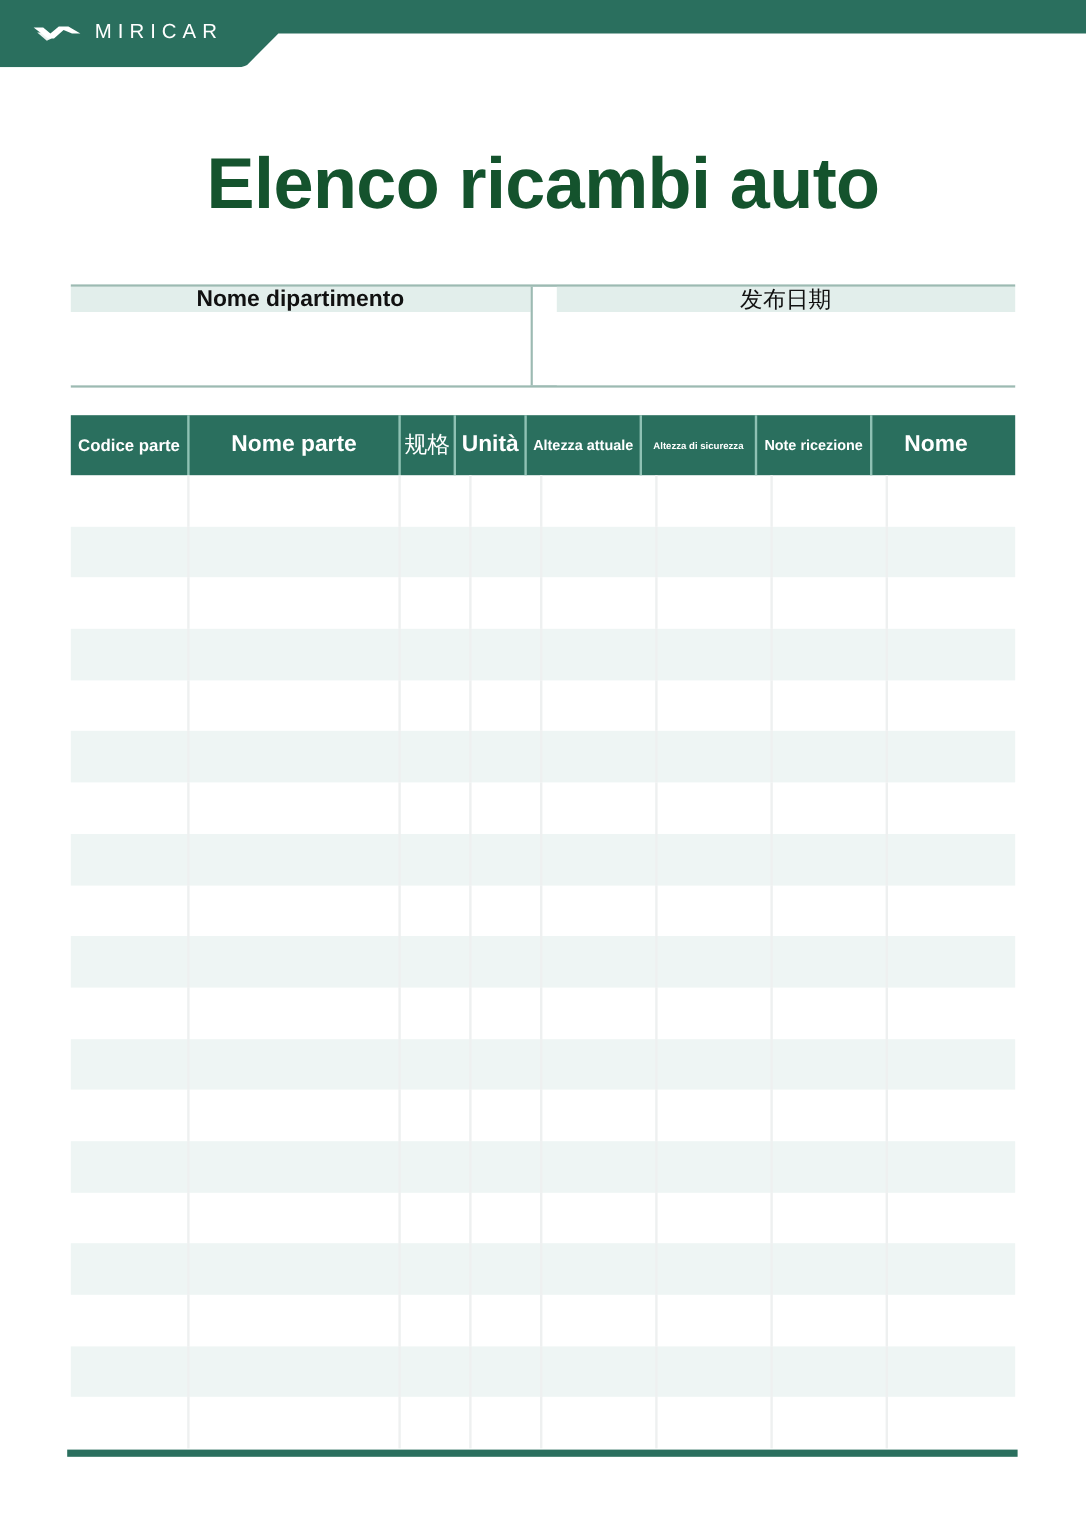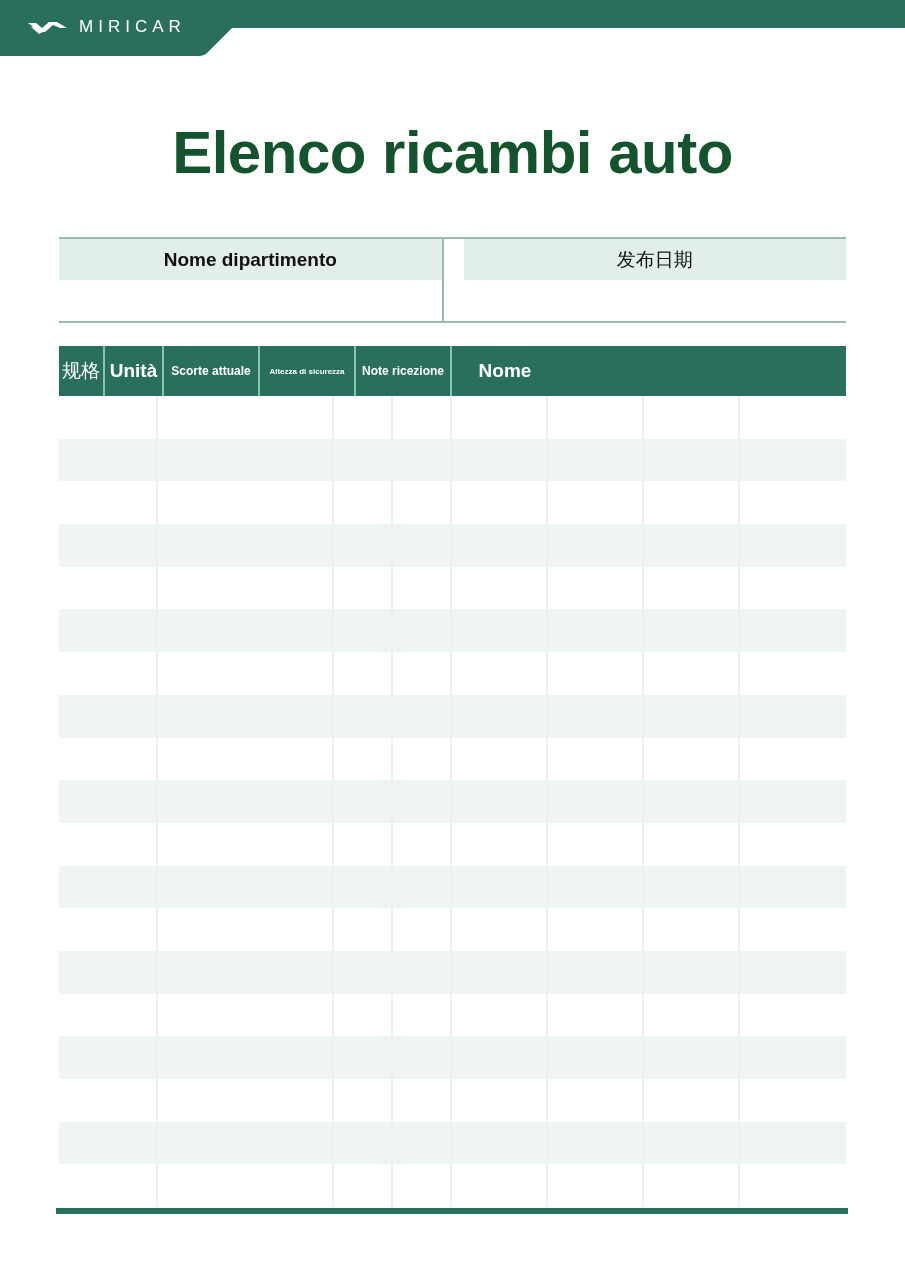--- a/index.html
+++ b/index.html
@@ -9,21 +9,21 @@
   .topbar svg.bg { position:absolute; left:0; top:0; }
   .logo { position:absolute; left:27px; top:17px; display:flex; align-items:center; }
   .logo-mark { width:42px; height:20px; }
   .logo-text { color:#ffffff; font-size:17px; letter-spacing:5px; margin-left:10px; font-weight:400; }
   .title { position:absolute; left:0; width:905px; top:118px; text-align:center; color:#14532d;
            font-size:60px; font-weight:bold; letter-spacing:-0.5px; }
   .info { position:absolute; left:59px; top:237px; width:787px; height:82px;
           border-top:2px solid #9cbab2; border-bottom:2px solid #9cbab2; display:flex; }
   .info-col { flex:1; display:flex; flex-direction:column; border-right:2px solid #9cbab2; }
   .info-col:last-child { border-right:none;padding-left:20px; }
-  .info-head { height:41px; background:#e2eeeb; display:flex; align-items:center; justify-content:center;
+  .info-head { height:21px; background:#e2eeeb; display:flex; align-items:center; justify-content:center;
                font-size:19px; font-weight:bold; color:#111; }
   .info-head.cjk { font-weight:normal; }
   .info-val { flex:1; background:#fff; }
   .grid { position:absolute; left:59px; top:346px; width:787px; }
   .ghead { display:flex; height:50px; background:#2a6f5e; }
   .gh { color:#fff; display:flex; align-items:center; justify-content:center; text-align:center;
         border-right:2px solid #8fc1b4; box-sizing:border-box; white-space:nowrap; font-weight:bold; }
   .gh:last-child { border-right:none; }
   .row { display:flex; height:42.7px; }
   .row.alt { background:#eef5f4; }
@@ -55,23 +55,25 @@
     <div class="info-val"></div>
   </div>
   <div class="info-col">
     <div class="info-head cjk">发布日期</div>
     <div class="info-val"></div>
   </div>
 </div>
 
 <div class="grid">
   <div class="ghead" id="ghead">
+      <div class="gh" style="width: 99px; font-size: 14px;">Codice parte</div>
+      <div class="gh" style="width: 176px; font-size: 19px;">Nome parte</div>
       <div class="gh" style="width: 46px; font-size: 19px; font-weight: normal;">规格</div>
       <div class="gh" style="width: 59px; font-size: 19px;">Unità</div>
-      <div class="gh" style="width: 96px; font-size: 12px;">Scorte attuale</div>
+      <div class="gh" style="width: 96px; font-size: 12px;">Altezza attuale</div>
       <div class="gh" style="width: 96px; font-size: 8px;">Altezza di sicurezza</div>
       <div class="gh" style="width: 96px; font-size: 12px;">Note ricezione</div>
       <div class="gh" style="width: 106px; font-size: 19px;">Nome</div>
     </div>
   <div id="gbody">
       <div class="row">
         <div class="cell" style="width: 99px;"></div>
         <div class="cell" style="width: 176px;"></div>
         <div class="cell" style="width: 59px;"></div>
         <div class="cell" style="width: 59px;"></div>

